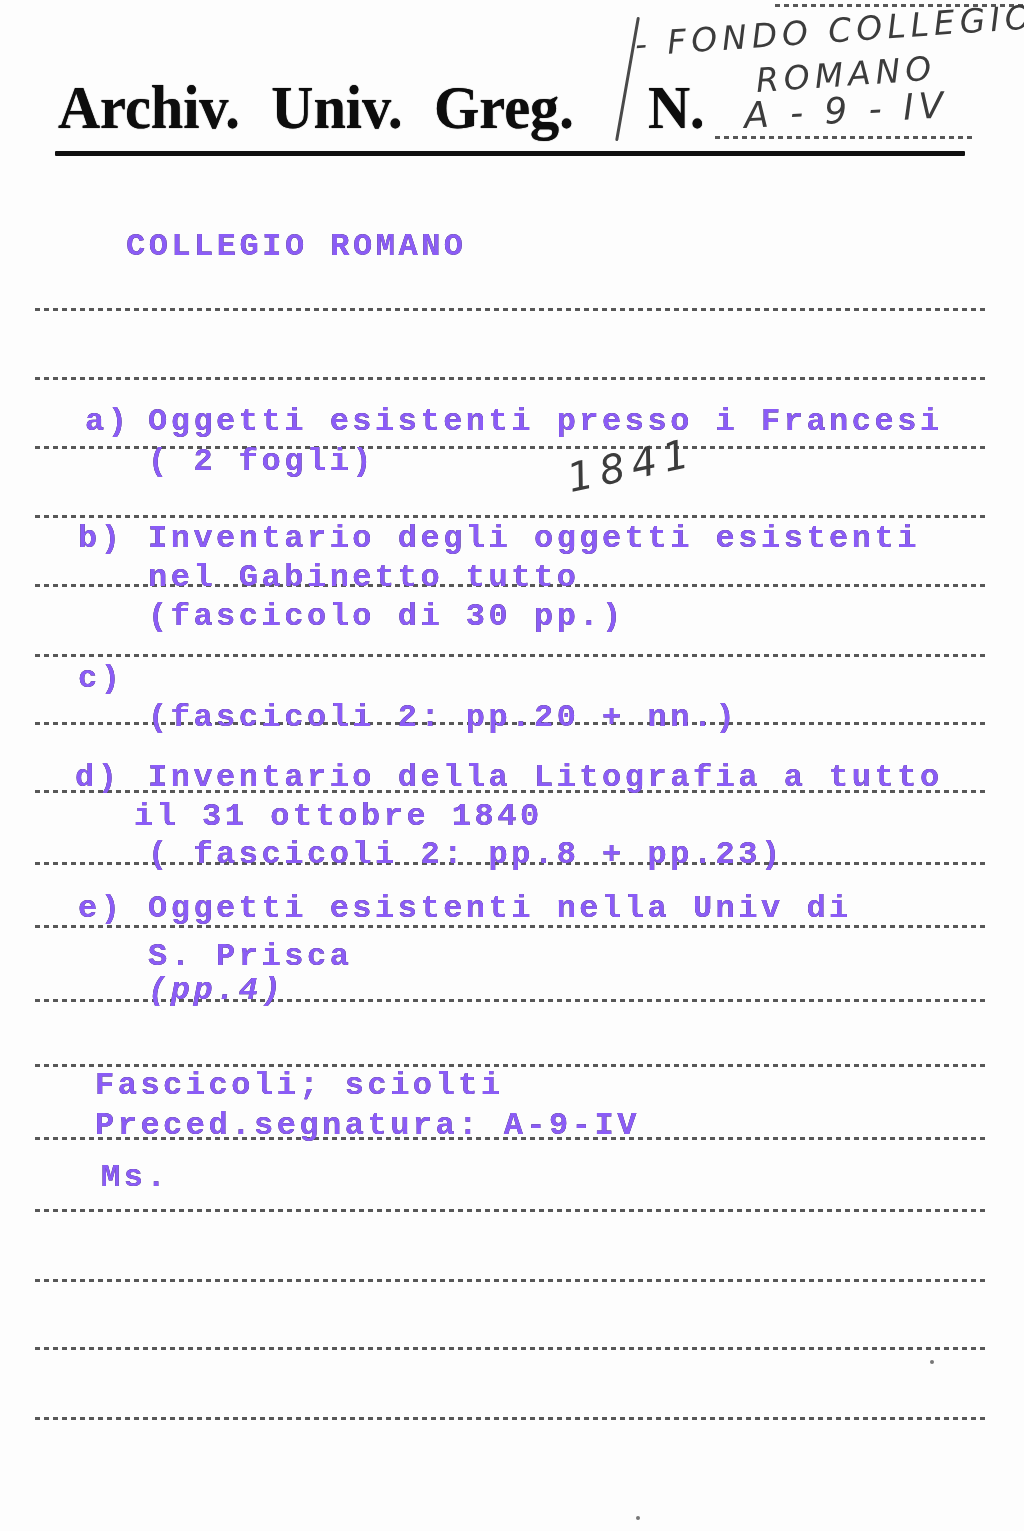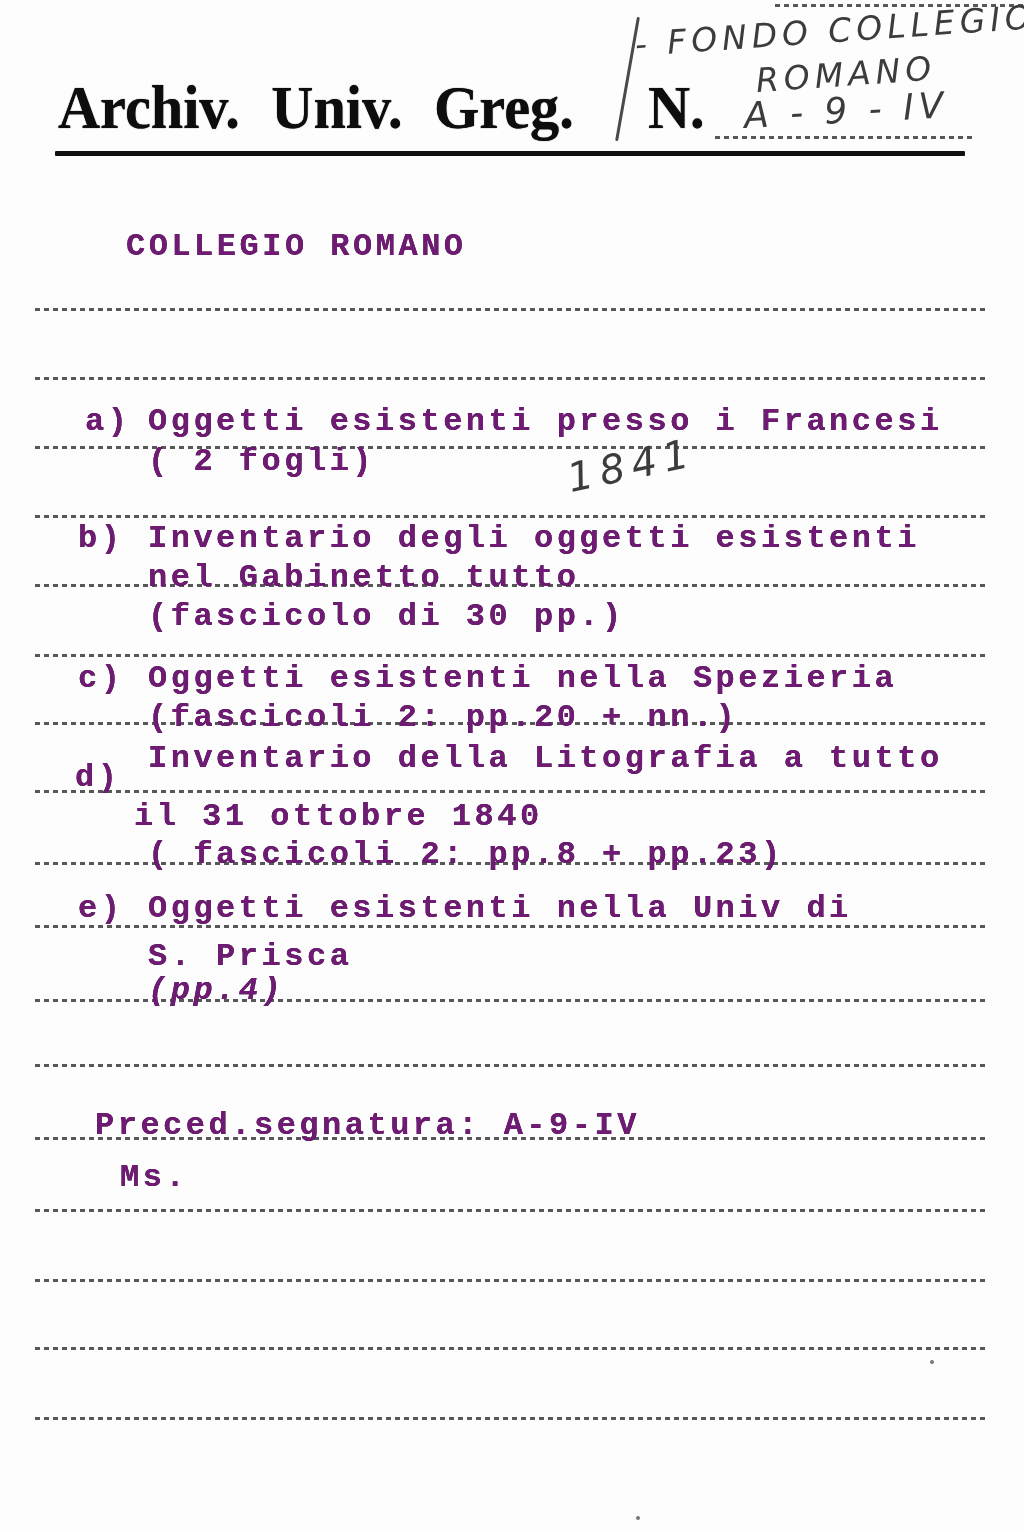--- a/index.html
+++ b/index.html
@@ -24,21 +24,21 @@
     font-family:"Liberation Serif",serif;font-weight:bold;
     font-size:62px;letter-spacing:0;word-spacing:18px;line-height:1;
     transform:scaleX(.94);transform-origin:left top;white-space:nowrap;
     color:#0d0d0d;text-shadow:0 0 1px #0d0d0d;
   }
   
   .tw{
     position:absolute;white-space:pre;
     font-family:"Liberation Mono","DejaVu Sans Mono",monospace;
     font-weight:bold;font-size:32px;line-height:38px;letter-spacing:3.5px;
-    color:#701a75;text-shadow:0 0 .6px #1b1b1b;
+    color:#8b5cf6;text-shadow:0 0 .6px #1b1b1b;
   }
   
   .hw{
     position:absolute;white-space:nowrap;
     font-family:"DejaVu Sans",sans-serif;font-style:italic;
     color:#3c3c3c;letter-spacing:5px;line-height:1;
   }
   .hw-top{font-size:33px;transform:rotate(-4deg);transform-origin:left bottom;}
   .hw-sig{font-size:36px;transform:rotate(-3deg);transform-origin:left bottom;}
   .hw-year{font-size:40px;letter-spacing:7px;transform:rotate(-12deg);transform-origin:left bottom;}
@@ -90,32 +90,32 @@
   <div class="tw" style="left:148px;top:403px;">Oggetti esistenti presso i Francesi</div>
   <div class="tw" style="left:148px;top:443px;">( 2 fogli)</div>
   <div class="hw hw-year" style="left:572px;top:458px;">1841</div>
 
   <div class="tw" style="left:78px;top:520px;">b)</div>
   <div class="tw" style="left:148px;top:520px;">Inventario degli oggetti esistenti</div>
   <div class="tw" style="left:148px;top:559px;">nel Gabinetto tutto</div>
   <div class="tw" style="left:148px;top:598px;">(fascicolo di 30 pp.)</div>
 
   <div class="tw" style="left:78px;top:660px;">c)</div>
-  <div class="tw" style="left:148px;top:660px;">Oggetti esistenti nella Spezieria</div>
   <div class="tw" style="left:148px;top:699px;">(fascicoli 2: pp.20 + nn.)</div>
 
   <div class="tw" style="left:75px;top:759px;">d)</div>
-  <div class="tw" style="left:148px;top:740px;">Inventario della Litografia a tutto</div>
+  <div class="tw" style="left:148px;top:759px;">Inventario della Litografia a tutto</div>
   <div class="tw" style="left:134px;top:798px;">il 31 ottobre 1840</div>
   <div class="tw" style="left:148px;top:836px;">( fascicoli 2: pp.8 + pp.23)</div>
 
   <div class="tw" style="left:78px;top:890px;">e)</div>
   <div class="tw" style="left:148px;top:890px;">Oggetti esistenti nella Univ di</div>
   <div class="tw" style="left:148px;top:938px;">S. Prisca</div>
   <div class="tw" style="left:148px;top:972px;font-style:italic;">(pp.4)</div>
 
+  <div class="tw" style="left:95px;top:1067px;">Fascicoli; sciolti</div>
   <div class="tw" style="left:95px;top:1107px;text-align:center;">Preced.segnatura: A-9-IV</div>
-  <div class="tw" style="left:120px;top:1159px;">Ms.</div>
+  <div class="tw" style="left:101px;top:1159px;">Ms.</div>
 
   <div class="speck" style="left:930px;top:1360px;"></div>
   <div class="speck" style="left:636px;top:1516px;"></div>
 
 </div>
 
 </body></html>

